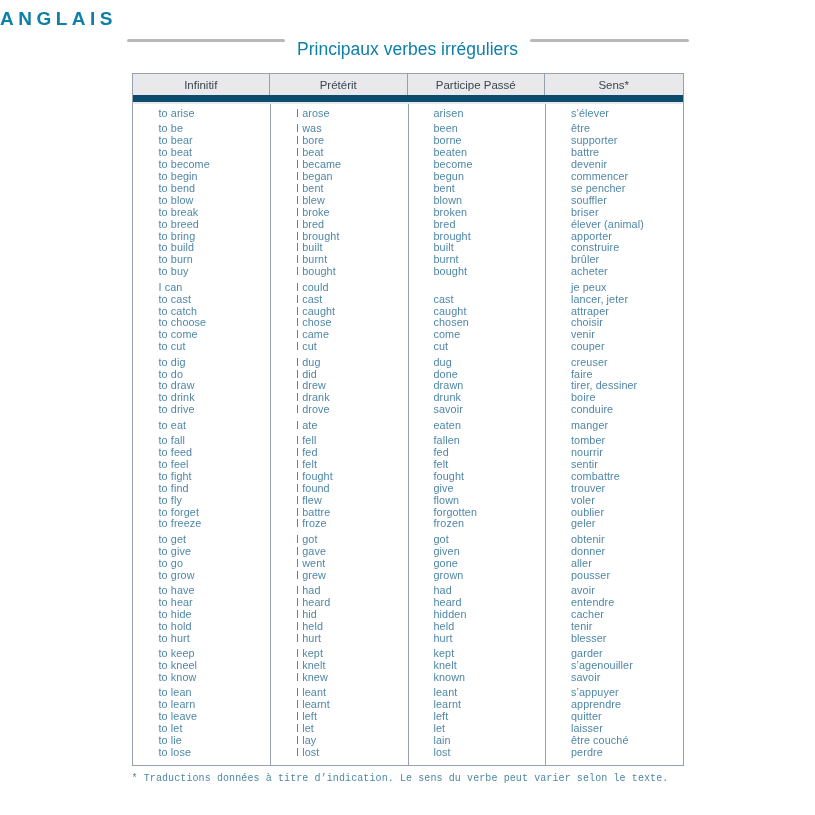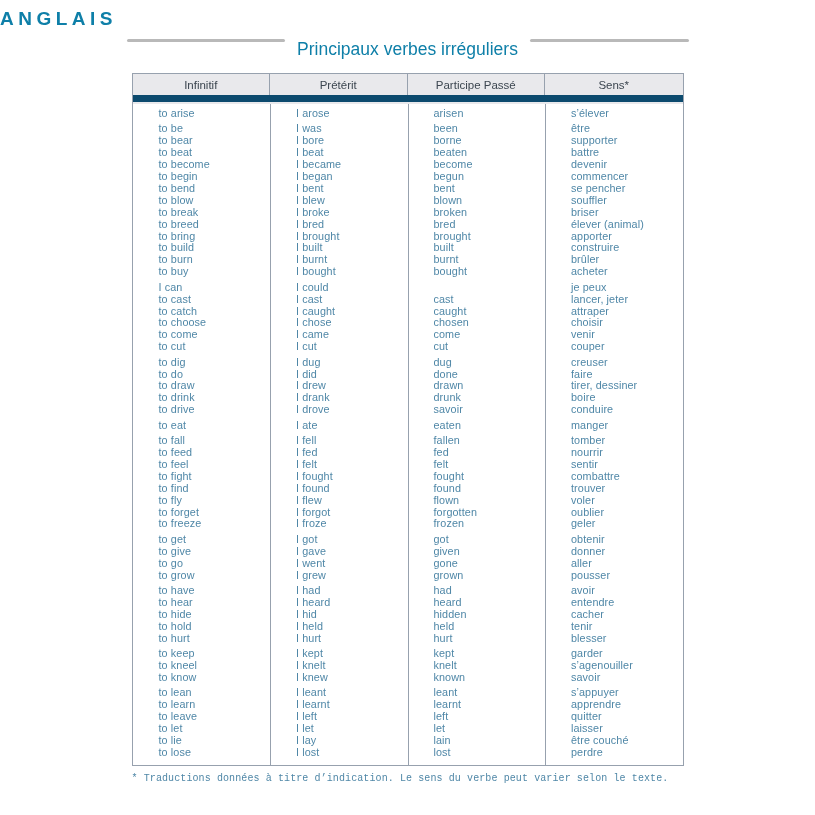--- a/index.html
+++ b/index.html
@@ -280,32 +280,32 @@
           </div>
           <div class="row">
             <span class="cell cell-infinitive">to fight</span>
             <span class="cell cell-preterit">I fought</span>
             <span class="cell cell-participle">fought</span>
             <span class="cell cell-sens">combattre</span>
           </div>
           <div class="row">
             <span class="cell cell-infinitive">to find</span>
             <span class="cell cell-preterit">I found</span>
-            <span class="cell cell-participle">found</span>
+            <span class="cell cell-participle">give</span>
             <span class="cell cell-sens">trouver</span>
           </div>
           <div class="row">
             <span class="cell cell-infinitive">to fly</span>
             <span class="cell cell-preterit">I flew</span>
             <span class="cell cell-participle">flown</span>
             <span class="cell cell-sens">voler</span>
           </div>
           <div class="row">
             <span class="cell cell-infinitive">to forget</span>
-            <span class="cell cell-preterit">I forgot</span>
+            <span class="cell cell-preterit">I battre</span>
             <span class="cell cell-participle">forgotten</span>
             <span class="cell cell-sens">oublier</span>
           </div>
           <div class="row">
             <span class="cell cell-infinitive">to freeze</span>
             <span class="cell cell-preterit">I froze</span>
             <span class="cell cell-participle">frozen</span>
             <span class="cell cell-sens">geler</span>
           </div>
         </div>

